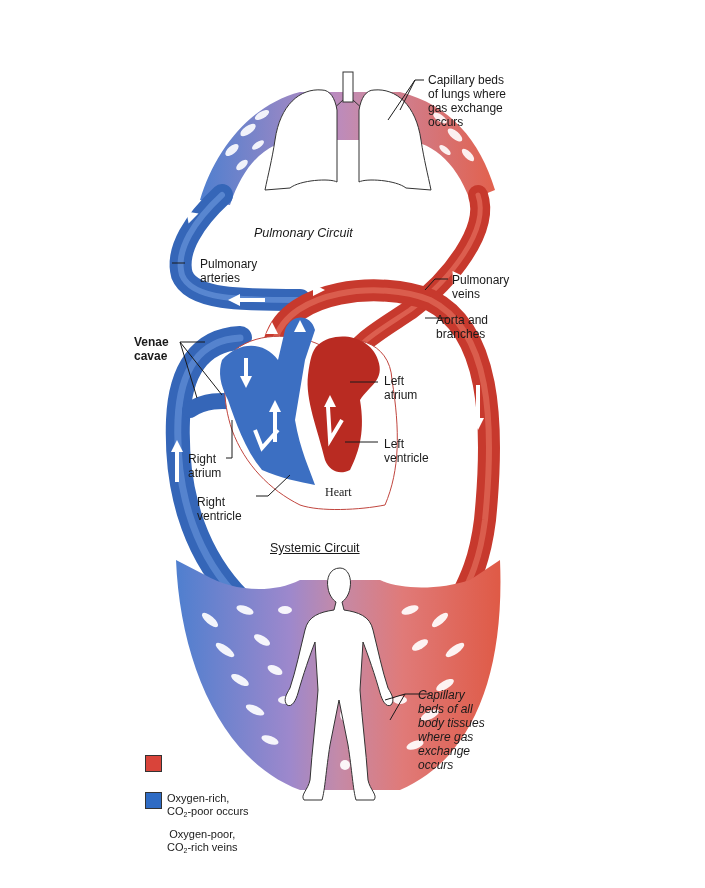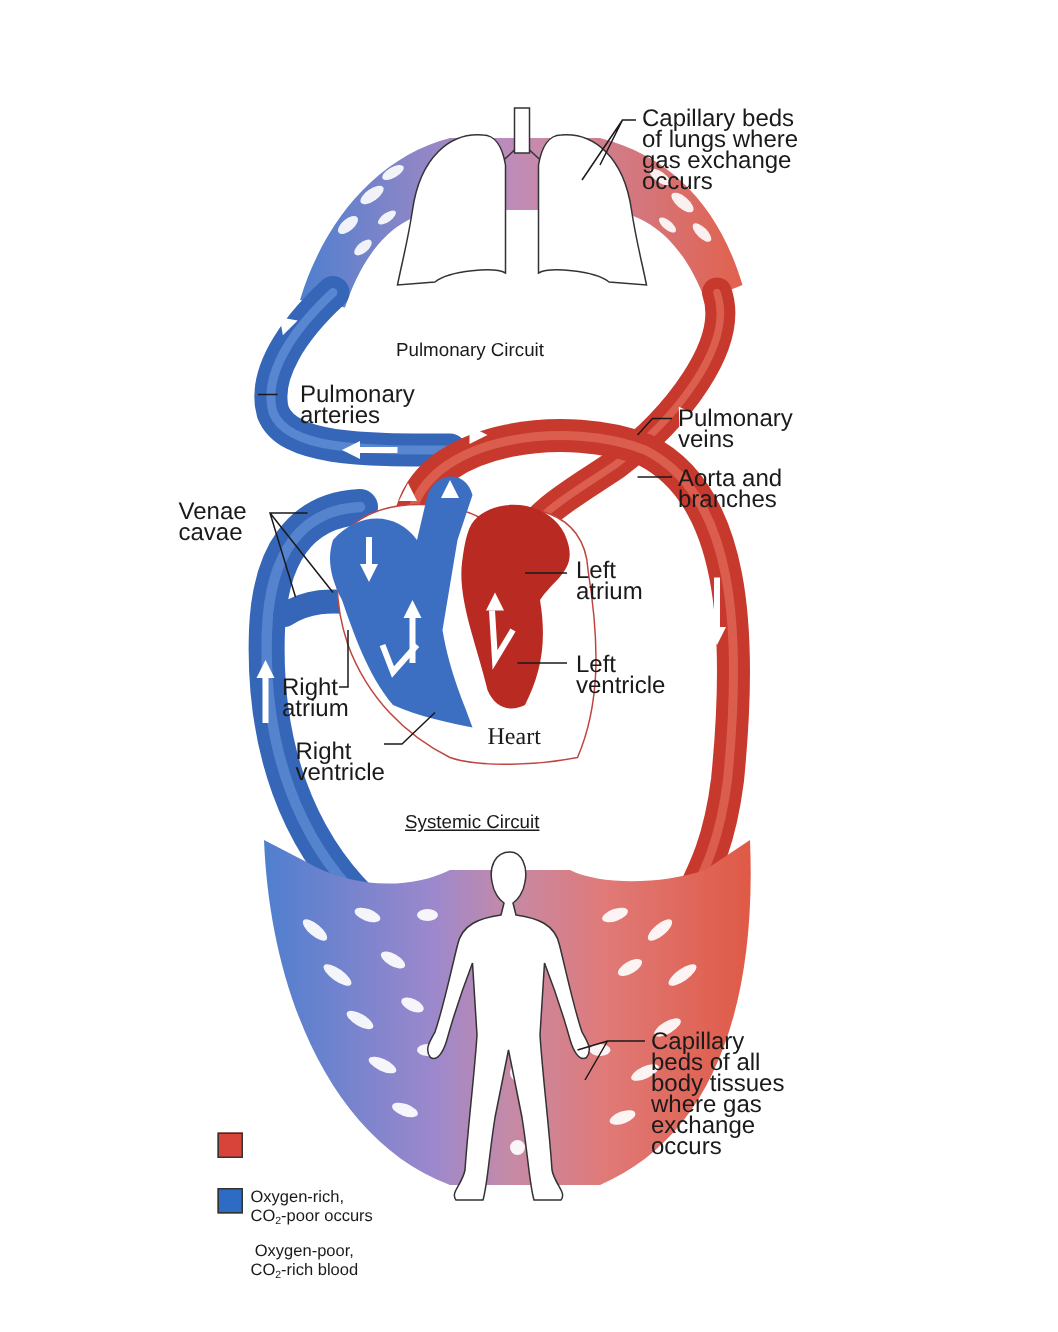--- a/index.html
+++ b/index.html
@@ -1,18 +1,18 @@
 <!DOCTYPE html>
 <html><head>
   <meta charset="utf-8">
   <style>
     html, body { margin: 0; padding: 0; background: #ffffff; }
     body { width: 705px; height: 888px; position: relative; overflow: hidden; font-family: "Liberation Sans", "DejaVu Sans", sans-serif; }
     #stage { position: absolute; left: 0; top: 0; width: 705px; height: 888px; }
-    .lbl { position: absolute; font-size: 16px; line-height: 14px; color: #1a1a1a; white-space: pre-line; }
+    .lbl { position: absolute; font-size: 12px; line-height: 14px; color: #1a1a1a; white-space: pre-line; }
     .title { position: absolute; font-size: 12.5px; color: #1a1a1a; }
     .legend-swatch { position: absolute; width: 15px; height: 15px; border: 1px solid #333; }
     .legend-text { position: absolute; font-size: 11px; line-height: 13px; color: #1a1a1a; }
     sub { font-size: 7px; vertical-align: -2px; }
   </style>
 </head>
 <body>
 
 <svg id="stage" viewBox="0 0 705 888" xmlns="http://www.w3.org/2000/svg">
   <defs>
@@ -147,50 +147,50 @@
     <path d="M 226 458 L 232 458 L 232 420"></path>
     <path d="M 256 496 L 268 496 L 290 475"></path>
     <path d="M 430 694 L 405 694 L 385 700 M 405 694 L 390 720"></path>
   </g>
 </svg>
 
 <div class="lbl" style="left:428px;top:73px;">Capillary beds
 of lungs where
 gas exchange
 occurs</div>
-<div class="title" style="left:264px;top:226px;">Pulmonary Circuit</div>
+<div class="title" style="left:254px;top:226px;font-style:italic;">Pulmonary Circuit</div>
 <div class="lbl" style="left:200px;top:257px;">Pulmonary
 arteries</div>
 <div class="lbl" style="left:452px;top:273px;">Pulmonary
 veins</div>
-<div class="lbl" style="left:452px;top:313px;">Aorta and
+<div class="lbl" style="left:436px;top:313px;">Aorta and
 branches</div>
-<div class="lbl" style="left:119px;top:335px;">Venae
+<div class="lbl" style="left:134px;top:335px;font-weight:bold;">Venae
 cavae</div>
 <div class="lbl" style="left:384px;top:374px;">Left
 atrium</div>
 <div class="lbl" style="left:384px;top:437px;">Left
 ventricle</div>
 <div class="lbl" style="left:188px;top:452px;">Right
 atrium</div>
 <div class="lbl" style="left:197px;top:495px;">Right
 ventricle</div>
 <div class="lbl" style="left:325px;top:485px;font-family:Liberation Serif, serif;">Heart</div>
 <div class="title" style="left:270px;top:541px;text-decoration:underline;">Systemic Circuit</div>
-<div class="lbl" style="left:434px;top:688px;">Capillary
+<div class="lbl" style="left:418px;top:688px;font-style:italic;">Capillary
 beds of all
 body tissues
 where gas
 exchange
 occurs</div>
 
 <div>
   <div class="legend-swatch" style="left:145px;top:755px;background:#d9443a;"></div>
   <div class="legend-text" style="left:167px;top:753px;margin-top:39px;">
     <span>Oxygen-rich,</span><br>
     <span>CO</span><sub>2</sub><span>-poor occurs</span>
   </div>
   <div class="legend-swatch" style="left:145px;top:792px;background:#2e6bc4;"></div>
   <div class="legend-text" style="left:167px;top:828px;text-align:center;">
     <span>Oxygen-poor,</span><br>
-    <span>CO</span><sub>2</sub><span>-rich blood</span>
+    <span>CO</span><sub>2</sub><span>-rich veins</span>
   </div>
 </div>
 
 </body></html>

